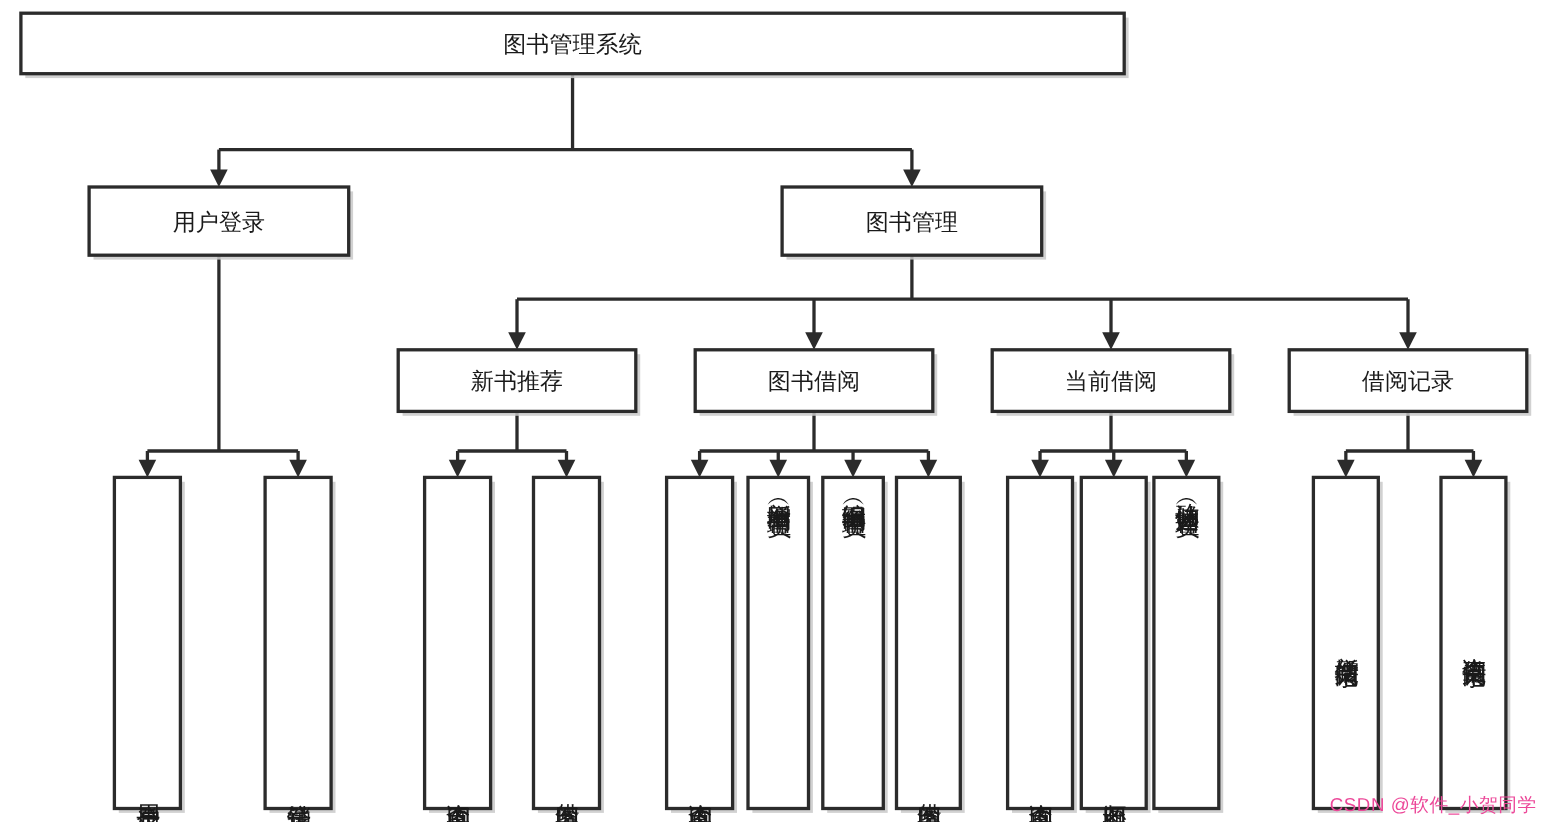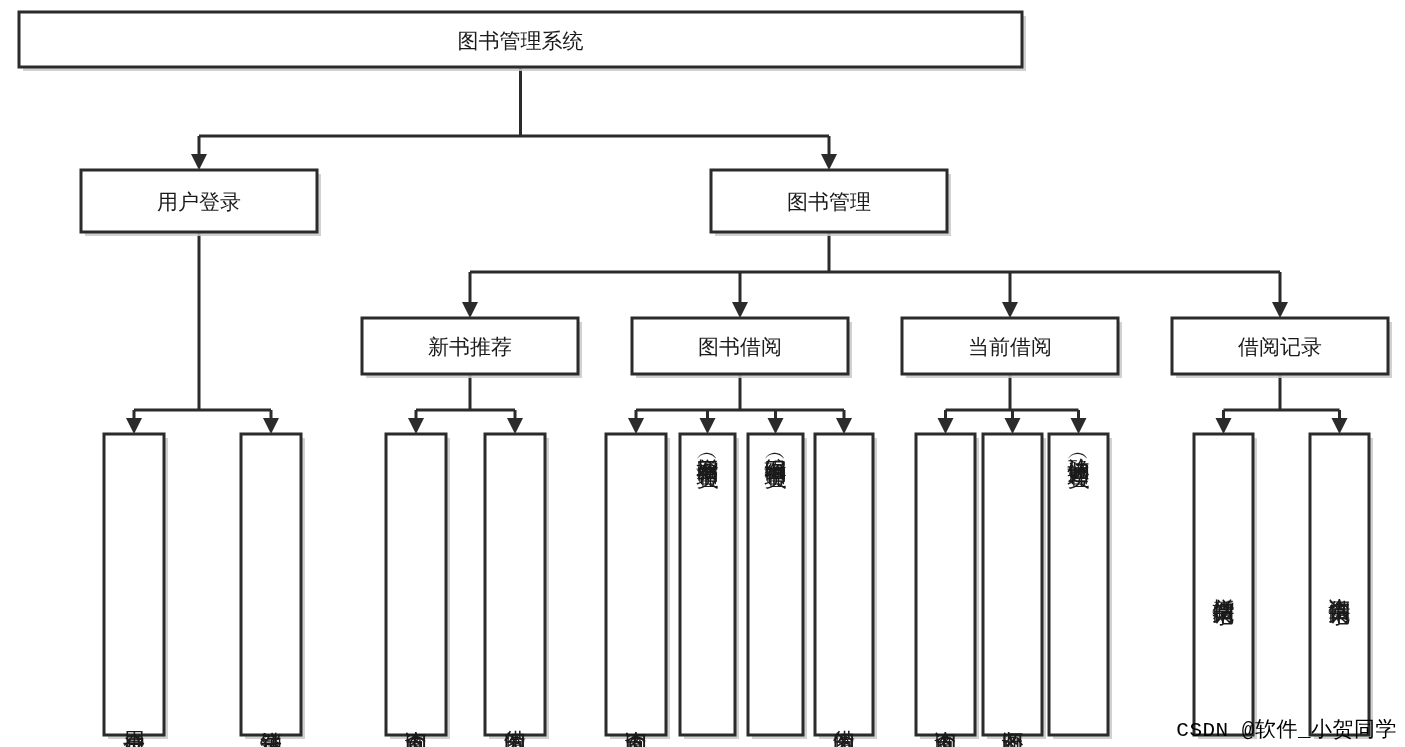--- a/index.html
+++ b/index.html
@@ -72,23 +72,23 @@
     white-space: nowrap;
     text-align: left;
   }
   .leaf-label-wrap.align-top {
     align-items: flex-start;
   }
   .watermark {
     position: absolute;
     right: 8px;
     bottom: 4px;
-    font-family: Liberation Mono, monospace;
-    font-size: 21px;
-    color: #000000;
+    font-family: Liberation Sans, sans-serif;
+    font-size: 17px;
+    color: #ec4899;
     white-space: nowrap;
     letter-spacing: 0.5px;
   }
 </style>
 </head>
 <body>
 
 <div id="diagram-root">
 
   <svg id="tree-svg" viewBox="0 0 1405 747">

